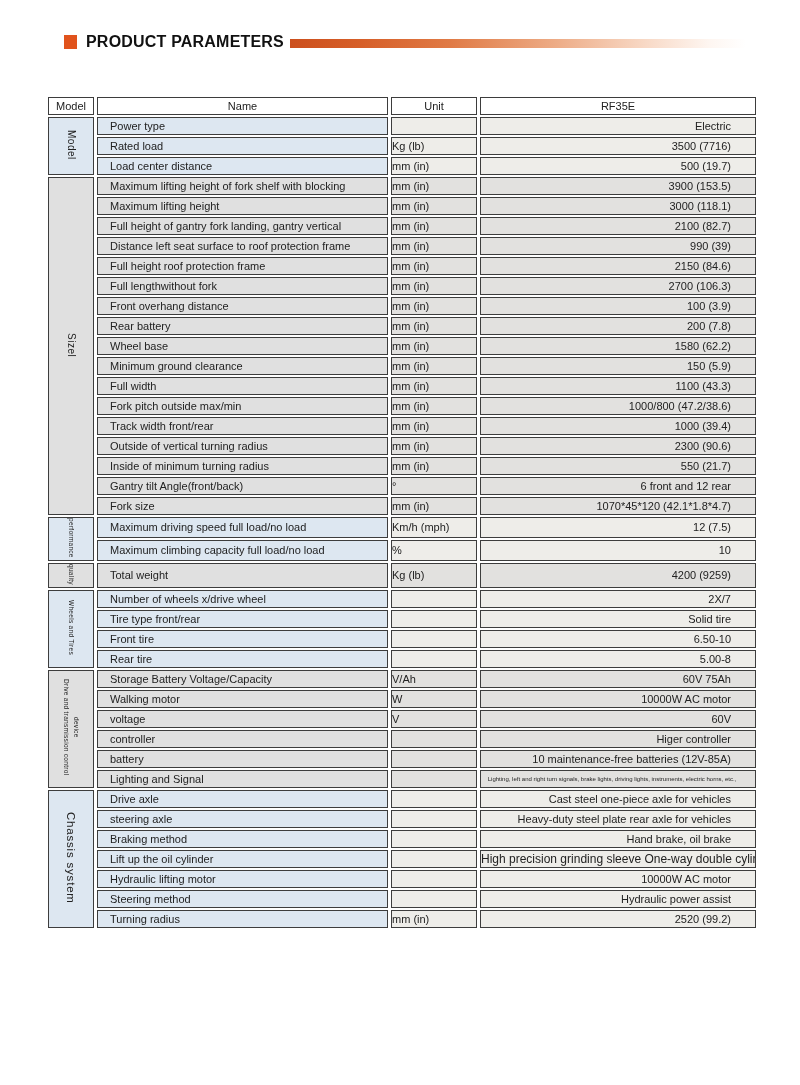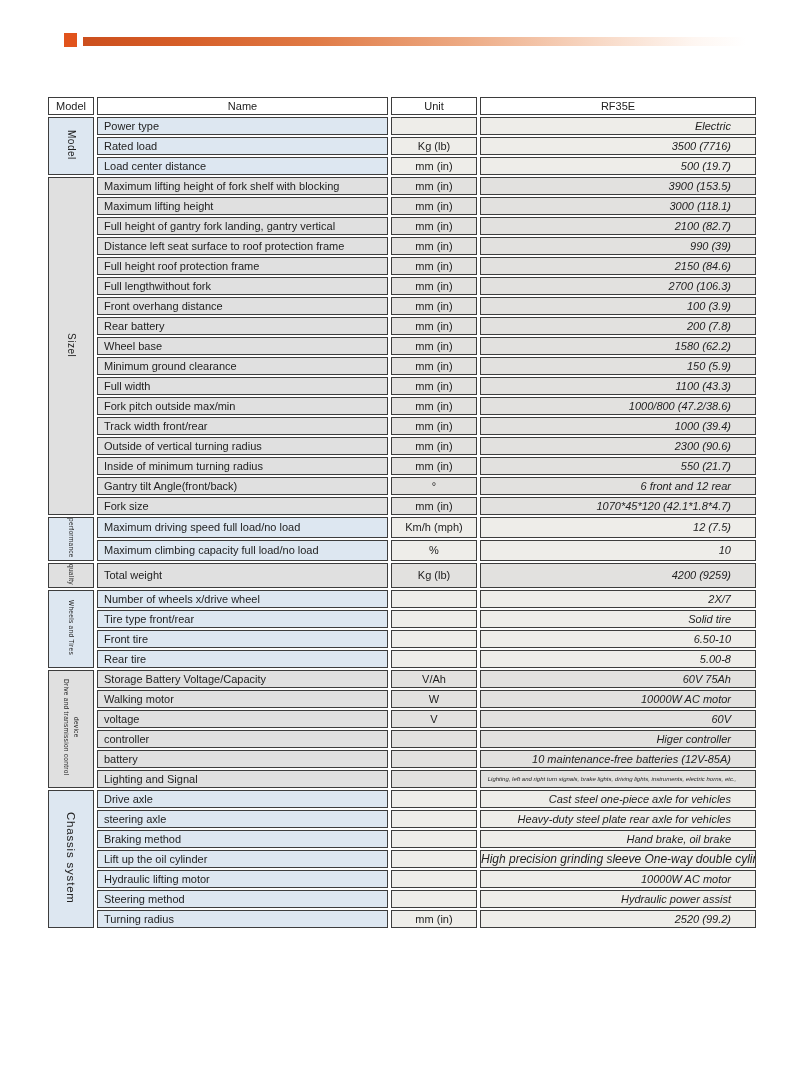--- a/index.html
+++ b/index.html
@@ -13,43 +13,44 @@
   .title-gradient { flex:1 1 auto; height:9px; margin-left:6px; margin-top:2px;
     background:linear-gradient(90deg, #cc4f1d 0%, #d65e28 15%, #e07a45 35%, #edab85 58%, #f8d9c6 78%, #fef6f1 92%, #ffffff 100%); }
 
   
   .tbl-wrap { position:absolute; left:45px; top:95px; }
   table { border-collapse:separate; border-spacing:3px 2px; table-layout:fixed; width:714px; }
   td { border:1px solid #3d3d3d; height:18px; font-size:11px; color:#222; overflow:hidden; white-space:nowrap; }
   thead td { background:#ffffff; text-align:center; }
 
   td.gcell { text-align:center; vertical-align:middle; }
-  td.ncell { text-align:left; padding-left:6px; }
-  td.ucell { text-align:center; }
-  td.vcell { text-align:right; padding-right:24px;font-style:italic; }
+  td.ncell { text-align:left; padding-left:12px; }
+  td.ucell { }
+  td.vcell { text-align:right; padding-right:24px; }
 
   .blue.gcell, .blue.ncell { background:#dde7f1; }
   .blue.ucell, .blue.vcell { background:#eeede9; }
   .gray.gcell, .gray.ncell { background:#e0e0e0;margin-left:32px; }
   .gray.ucell, .gray.vcell { background:#e2e1df; }
 
   .vtext { writing-mode:vertical-lr; text-orientation:mixed; display:inline-block; color:#222; }
   .lbl-md .vtext { font-size:10px; letter-spacing:0.5px; }
   .lbl-xs .vtext { font-size:6.5px; letter-spacing:0.3px; }
   .lbl-lg .vtext { font-size:11.5px; letter-spacing:0.8px; }
   .vtext.wrap { height:100px; line-height:10px; text-align:center; white-space:normal; }
 
   td.v-xs { font-size:6px; text-align:center; padding-right:12px; }
   td.v-sm { font-size:12px; }
 </style>
 </head>
 <body>
 
 <div class="page-header">
   <span class="title-square"></span>
+  <span class="page-title">PRODUCT PARAMETERS</span>
   <span class="title-gradient"></span>
 </div>
 
 <div class="tbl-wrap">
   <table>
     <colgroup>
       <col style="width:46px">
         <col style="width:291px">
         <col style="width:86px">
         <col style="width:276px">

